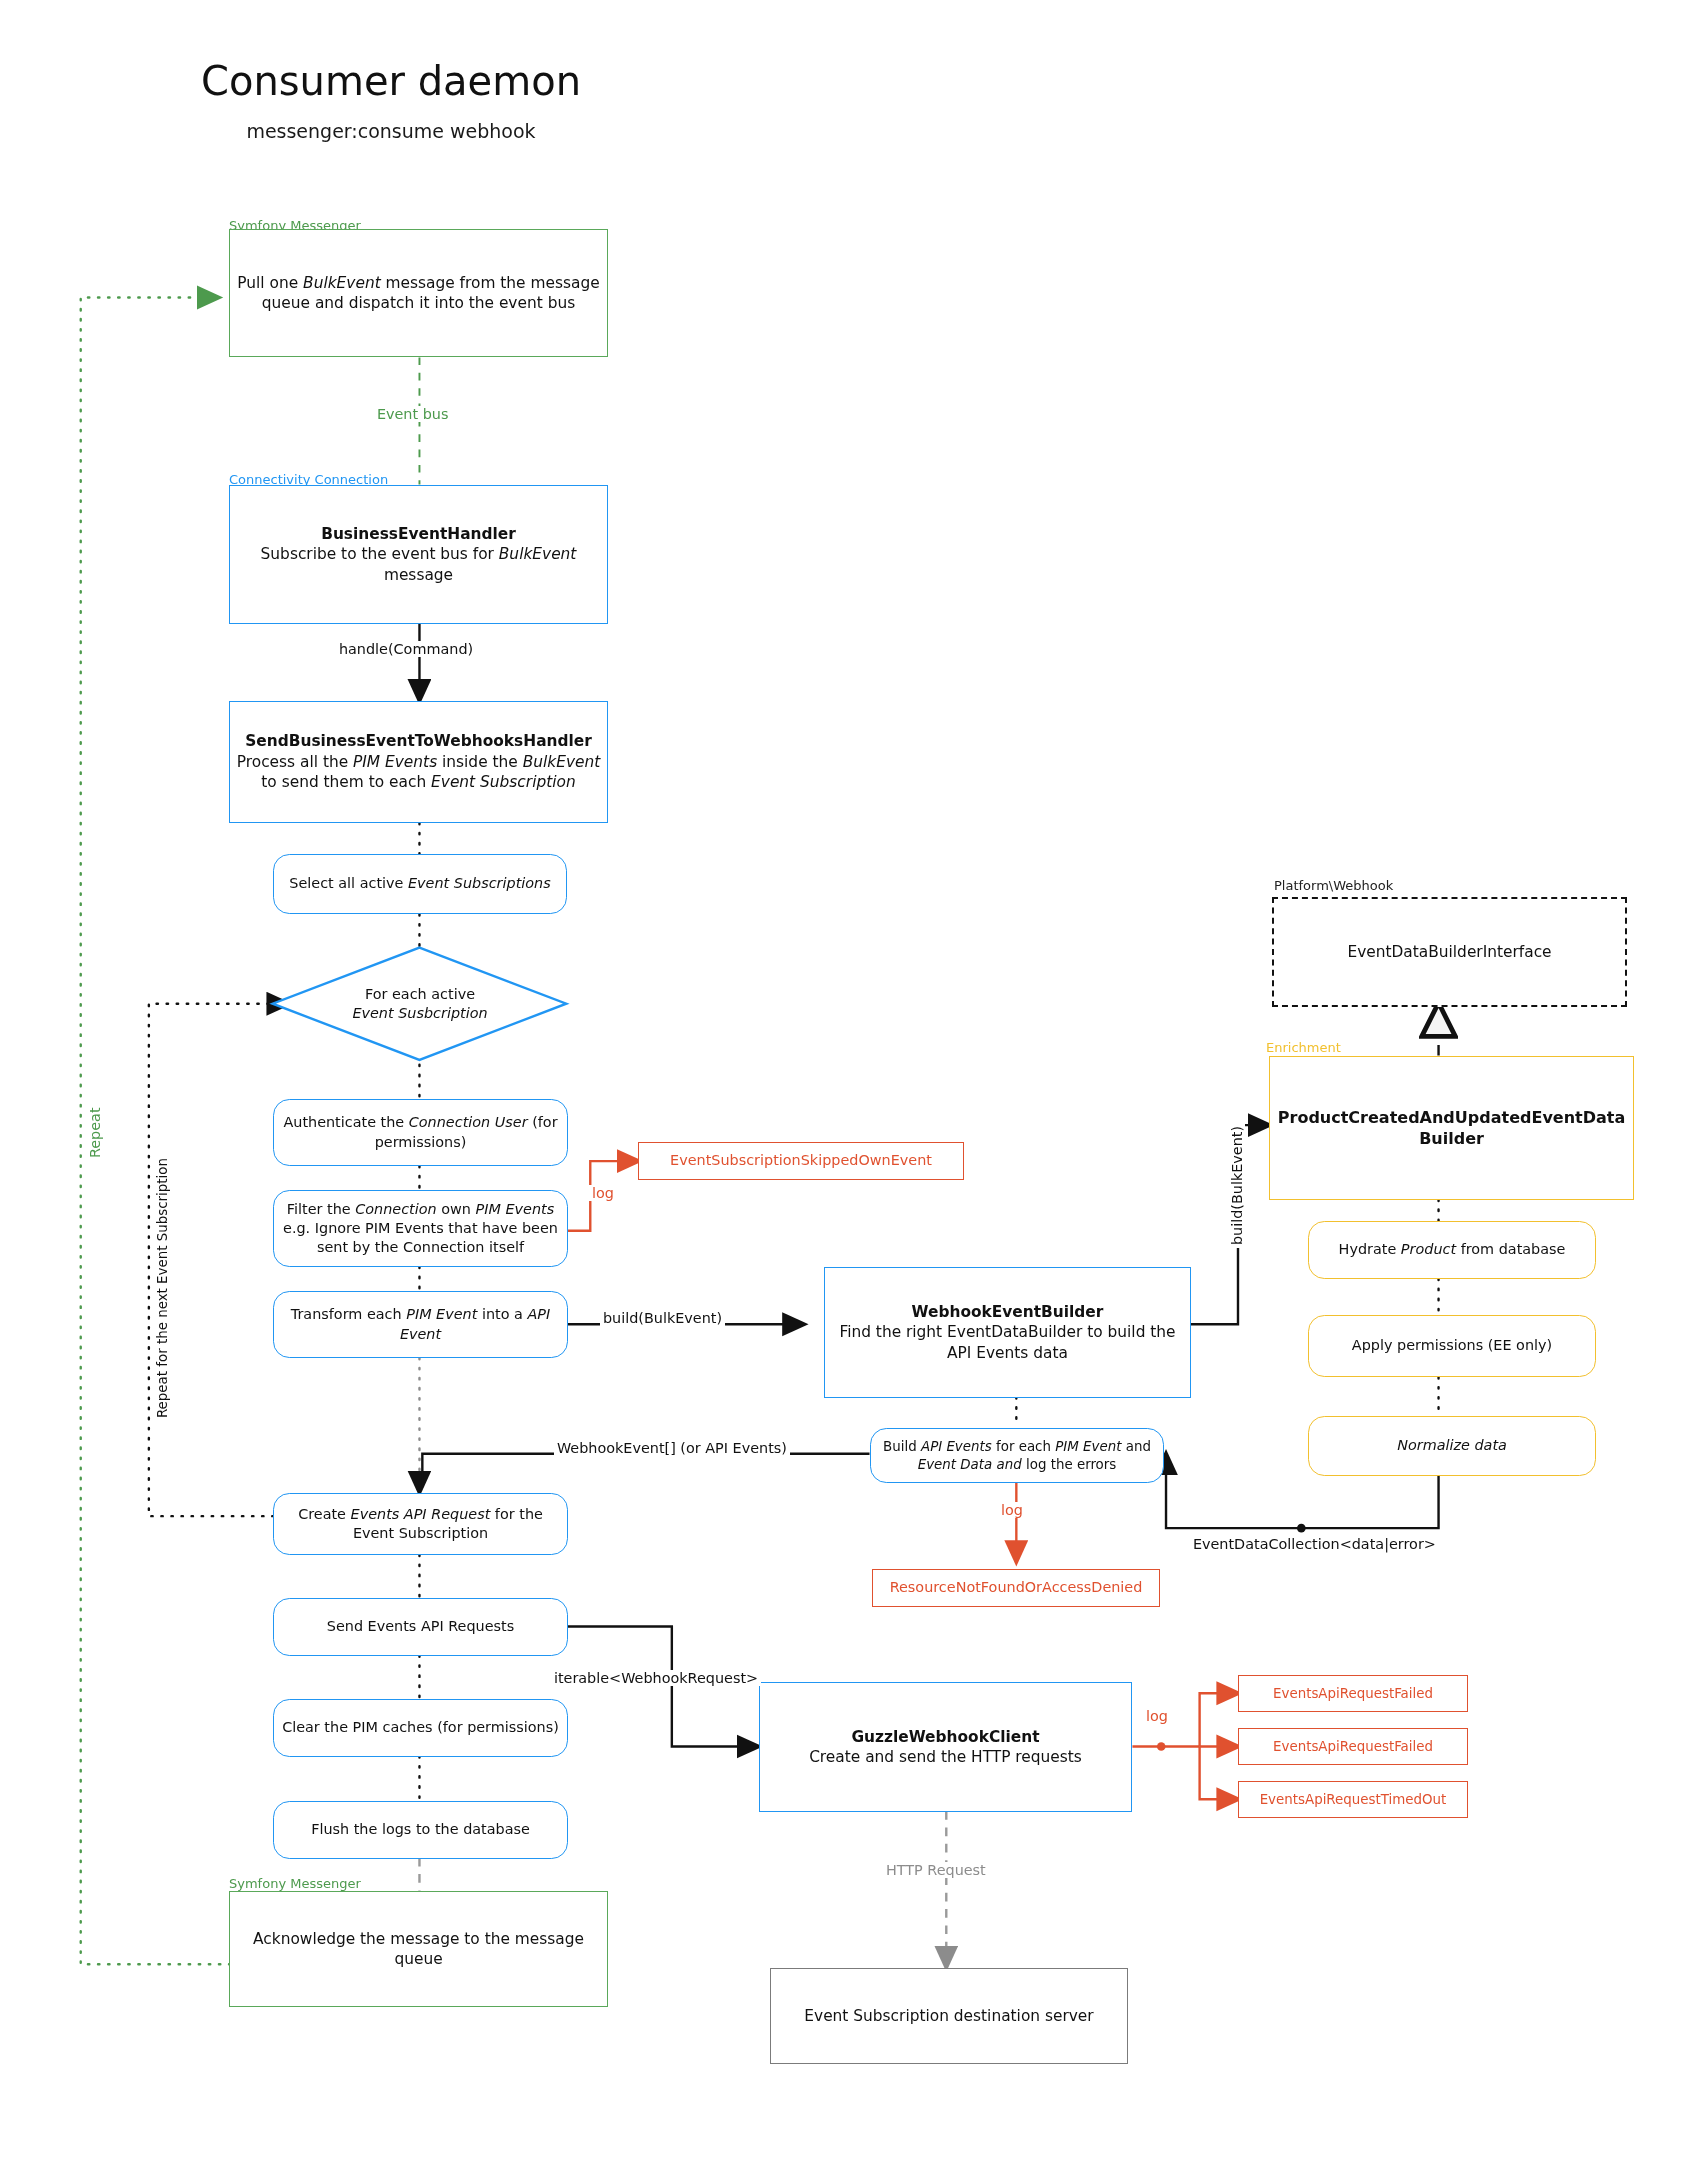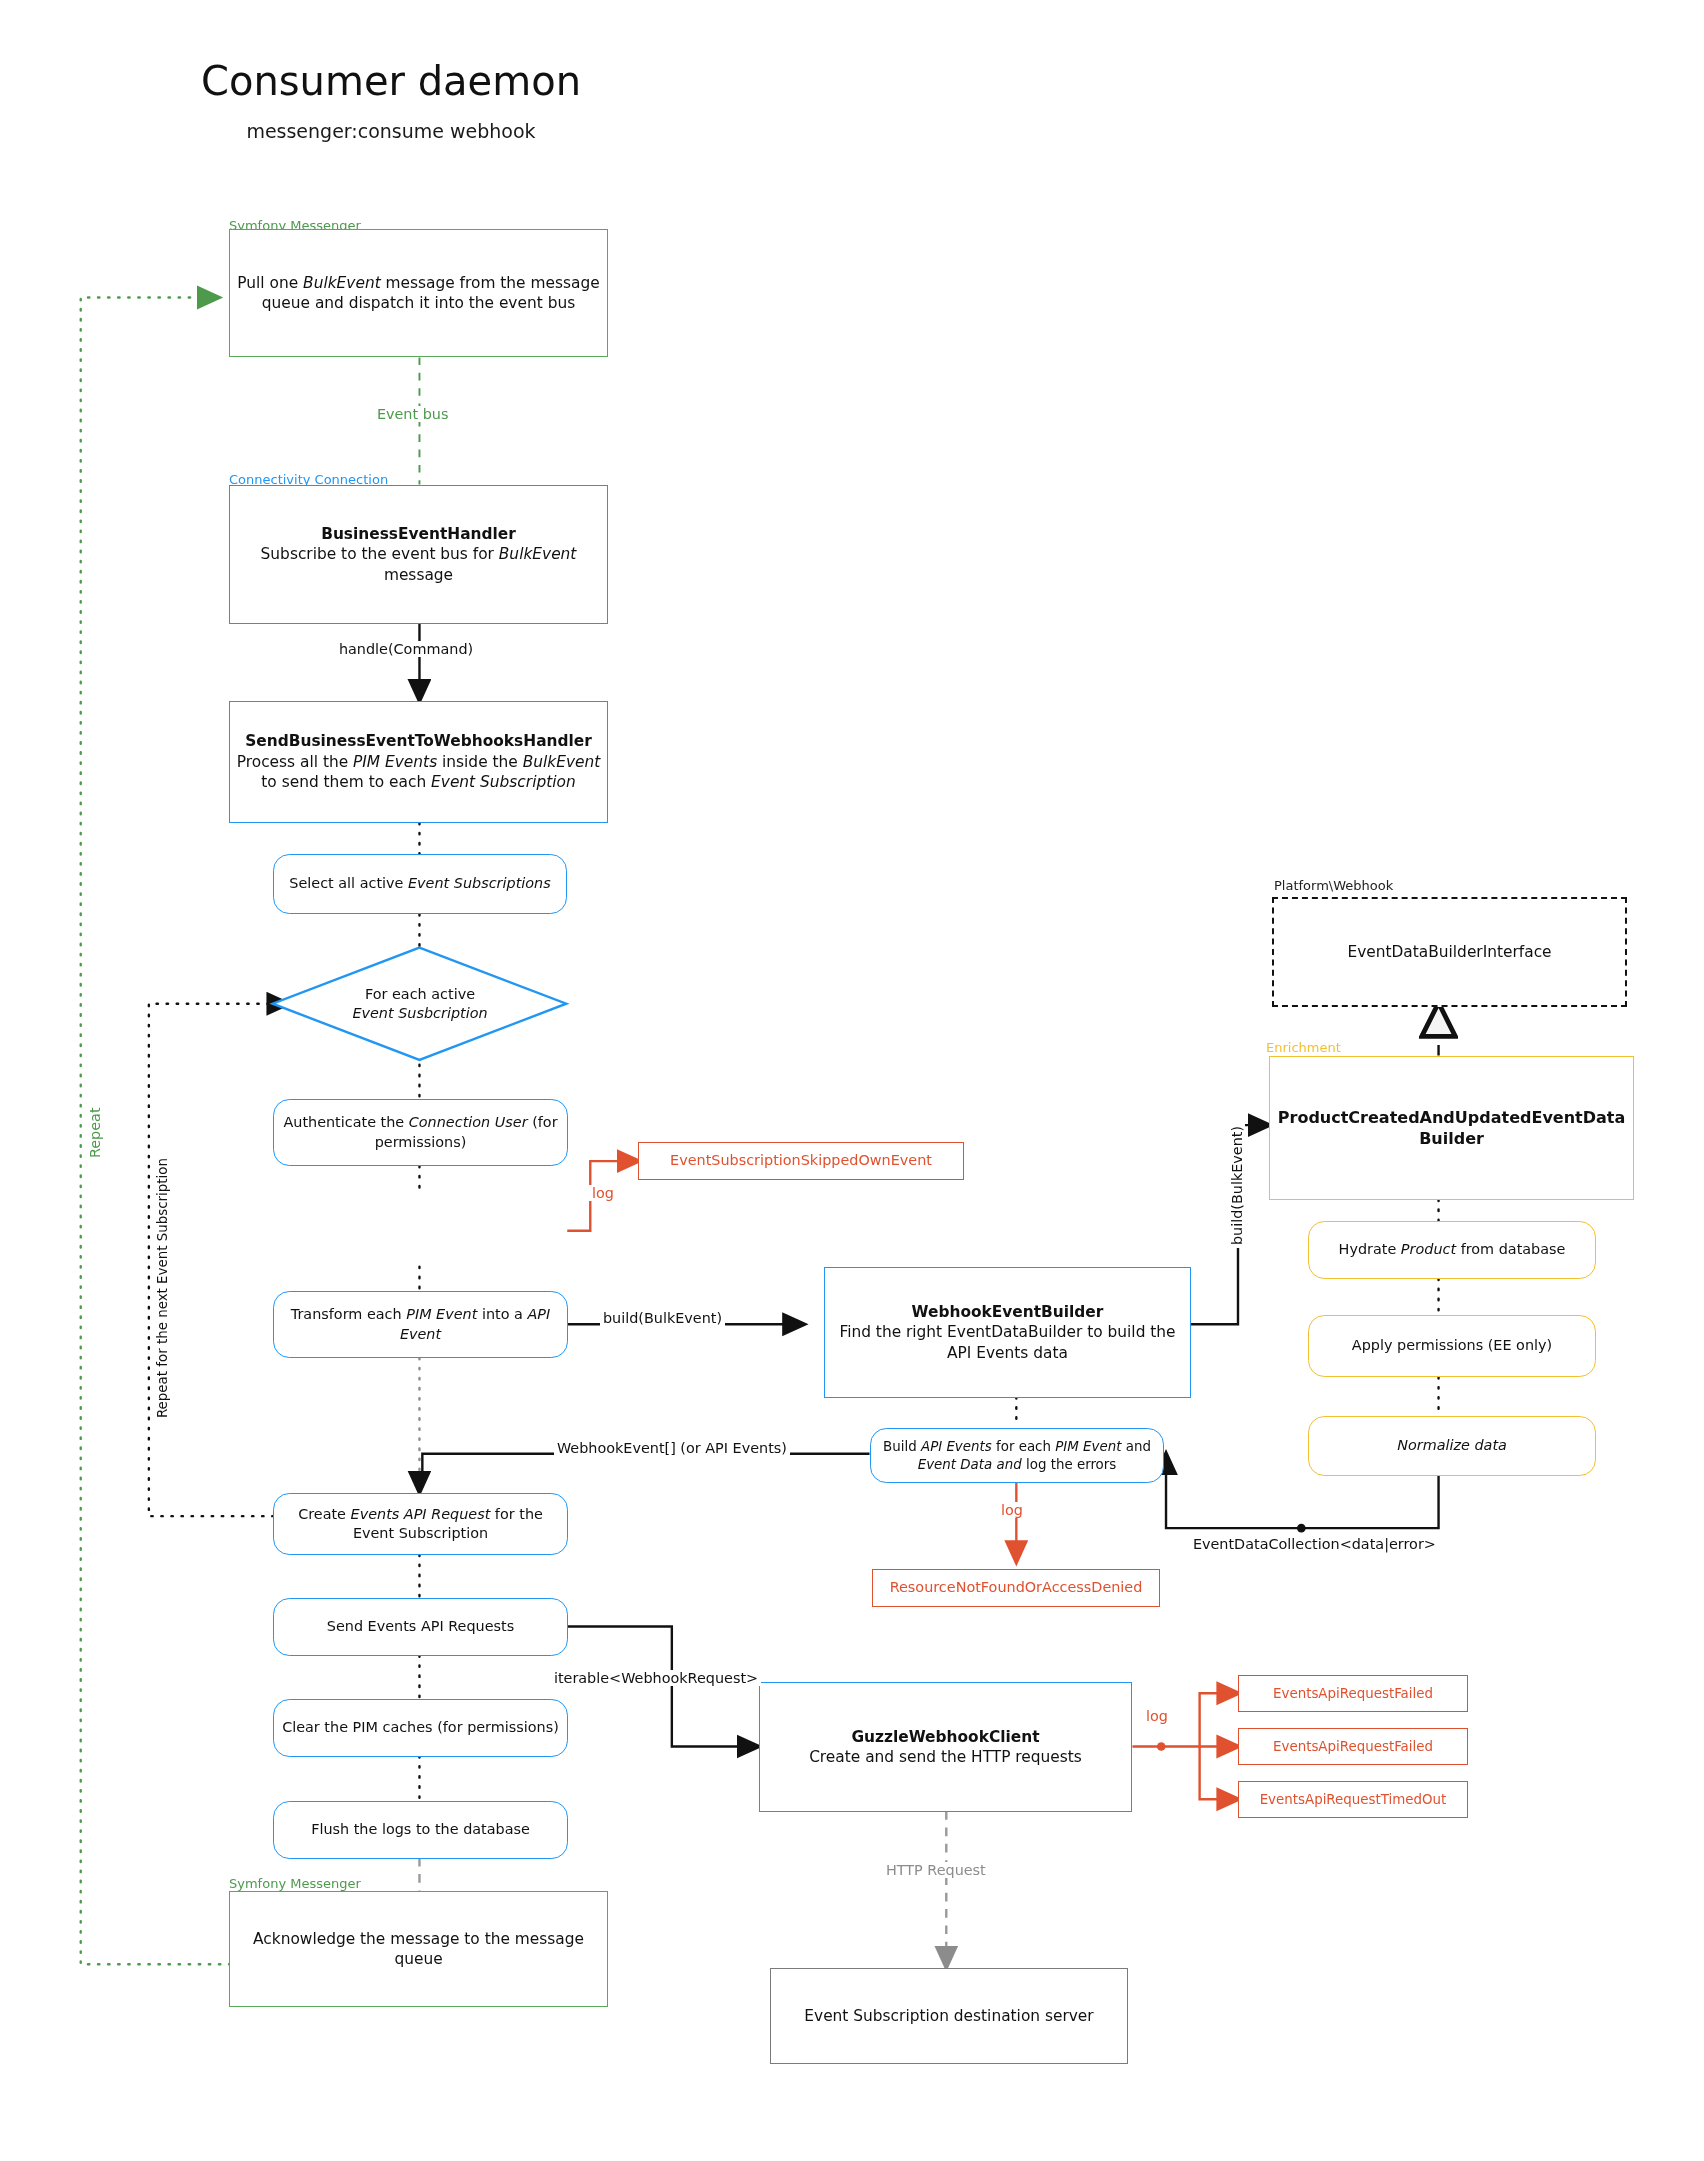--- a/index.html
+++ b/index.html
@@ -183,20 +183,26 @@
       <div class="i">Event Susbcription</div>
     </div>
   </div>
 
   <div class="node rr" style="left:273px;top:1099px;width:295px;height:67px;font-size:14.4px;">
     <div class="inner">
       <span>Authenticate the </span><span class="i">Connection User</span><span> (for permissions)</span>
     </div>
   </div>
 
+  <div class="node rr" style="left:273px;top:1190px;width:295px;height:77px;font-size:14.4px;">
+    <div class="inner">
+      <div><span>Filter the </span><span class="i">Connection</span><span> own </span><span class="i">PIM Events</span></div>
+      <div>e.g. Ignore PIM Events that have been sent by the Connection itself</div>
+    </div>
+  </div>
 
   <div class="node rr" style="left:273px;top:1291px;width:295px;height:67px;font-size:14.4px;">
     <div class="inner">
       <span>Transform each </span><span class="i">PIM Event</span><span> into a </span><span class="i">API Event</span>
     </div>
   </div>
 
   <div class="node rr" style="left:273px;top:1493px;width:295px;height:62px;font-size:14.4px;">
     <div class="inner">
       <span>Create </span><span class="i">Events API Request</span><span> for the Event Subscription</span>

